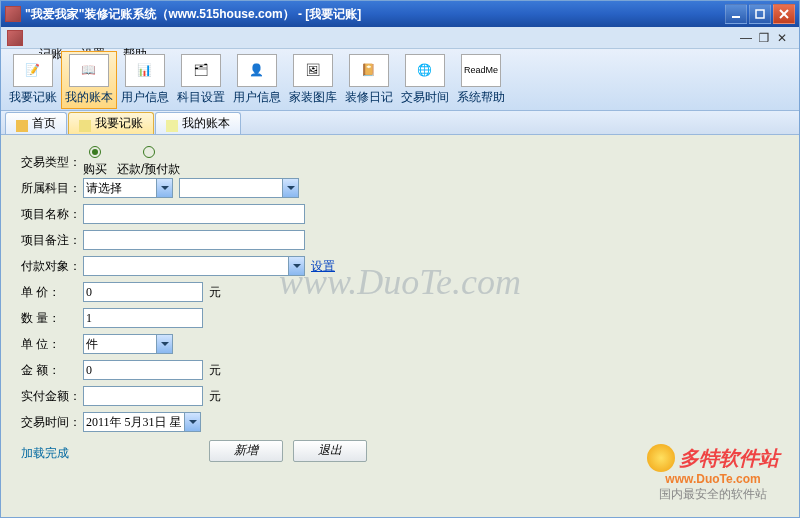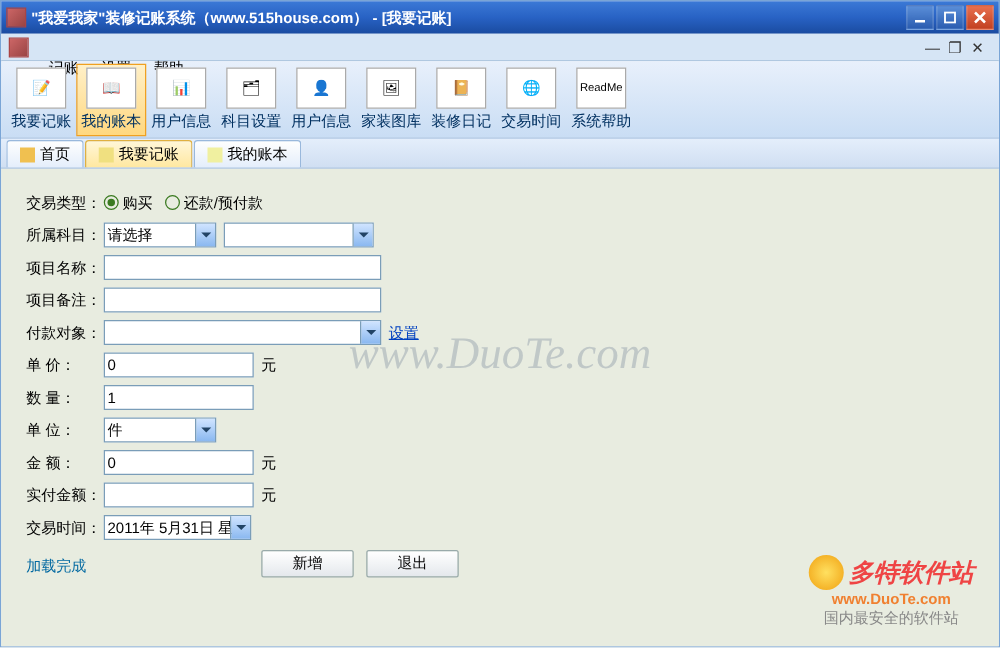--- a/index.html
+++ b/index.html
@@ -38,54 +38,54 @@
 .tool-btn.active { border:1px solid #f0a020; background: linear-gradient(to bottom,#fff0c8,#ffd880);}
 .tool-icon { width: 40px; height: 36px; border:1px solid #aaa; background:#fff; margin-bottom:2px; display:flex;align-items:center;justify-content:center;}
 .tool-btn span { font-size:12px; color:#003060;}
 
 .tabstrip {
   height: 24px; background: linear-gradient(to bottom,#e4eefb,#d0dff2); border-bottom:1px solid #99b8dc;
   display:flex; align-items:flex-end; padding-left:4px;
 }
 .tab {
   height: 22px; padding: 2px 10px; border:1px solid #99b8dc; border-bottom:none;
-  background: linear-gradient(to bottom,#fefefe,#e4eefb); margin-right:1px; display:flex;align-items:center;gap:4px; cursor:pointer;
+  background: linear-gradient(to bottom,#fefefe,#e4eefb); margin-right:1px; display:flex;align-items:flex-end;gap:4px; cursor:pointer;
   border-top-left-radius:3px; border-top-right-radius:3px;
 }
 .tab.active { background: linear-gradient(to bottom,#fff6d8,#ffe8a0); border-color:#e0b040;}
 .tab-icon{width:12px;height:12px;}
 
 .content {
   background: #e8ece0; position:absolute; top: 134px; bottom:0; left:0; right:0; padding: 14px 20px;
 }
 .form-row { display:flex; align-items:center; height: 26px; margin-bottom:0px;}
 .form-label { width: 62px; text-align:left; color:#000;}
 .form-input, .form-select {
-  height: 20px; border:1px solid #7a9db8; background:#fff; padding: 0 2px;
+  height: 20px; border:1px solid #7a9db8; background:#fff; padding: 0 2px; font-family: Liberation Serif, serif;
 }
 .form-input { }
 .form-select { appearance:none; background: #fff; position:relative;}
 .select-wrap { position:relative; display:inline-block;}
 .select-arrow {
   position:absolute; right:1px; top:1px; width:16px; height:18px;
   background: linear-gradient(to bottom,#d0e4ff,#8ab8f0); border-left:1px solid #7a9db8;
   display:flex;align-items:center;justify-content:center; pointer-events:none;
 }
 .select-arrow::after{content:"";border:4px solid transparent;border-top-color:#246;margin-top:3px;}
 .radio-group { display:flex; align-items:center; gap:10px;}
-.radio-wrap { display:flex;align-items:center;gap:3px; cursor:pointer;}
+.radio-wrap { display:flex;align-items:center;gap:3px; cursor:pointer;flex-direction:column;}
 .radio-circle{width:12px;height:12px;border-radius:50%;border:1px solid #3a7a20;display:flex;align-items:center;justify-content:center;}
 .radio-dot{width:6px;height:6px;border-radius:50%;background:#3a7a20;}
 .link { color:#0040c0; text-decoration:underline; cursor:pointer; margin-left:6px;}
 .unit-label{margin-left:6px;}
 .status-text{ color:#0369a1; margin-top:6px;text-align:center;}
 .action-btns { display:flex; gap:10px; margin-left:140px;}
 .action-btn {
   width:74px; height:22px; border:1px solid #9aa; background:linear-gradient(to bottom,#fff,#e4e8ec);
-  cursor:pointer; display:flex;align-items:center;justify-content:center; border-radius:2px;
+  cursor:pointer; display:flex;align-items:center;justify-content:center; border-radius:2px;font-style:italic;
 }
 .bottom-row{display:flex;align-items:center;margin-top:4px;}
 
 .watermark { position:absolute; top:260px; left:0; right:0; text-align:center; font-size:36px; color:#9aa5b0; opacity:0.5; font-style:italic; font-family: Georgia, serif; pointer-events:none;}
 .brand { position:absolute; right:20px; bottom:14px; text-align:center; font-size:12px; color:#888;}
 .brand-logo{display:flex;align-items:center;justify-content:center;gap:4px;}
 .brand-star{width:28px;height:28px;background:radial-gradient(circle,#ffe060,#f0a010);border-radius:50%;}
 .brand-name{font-size:20px;font-weight:bold;color:#ef4444;font-style:italic;}
 </style>
 </head>

